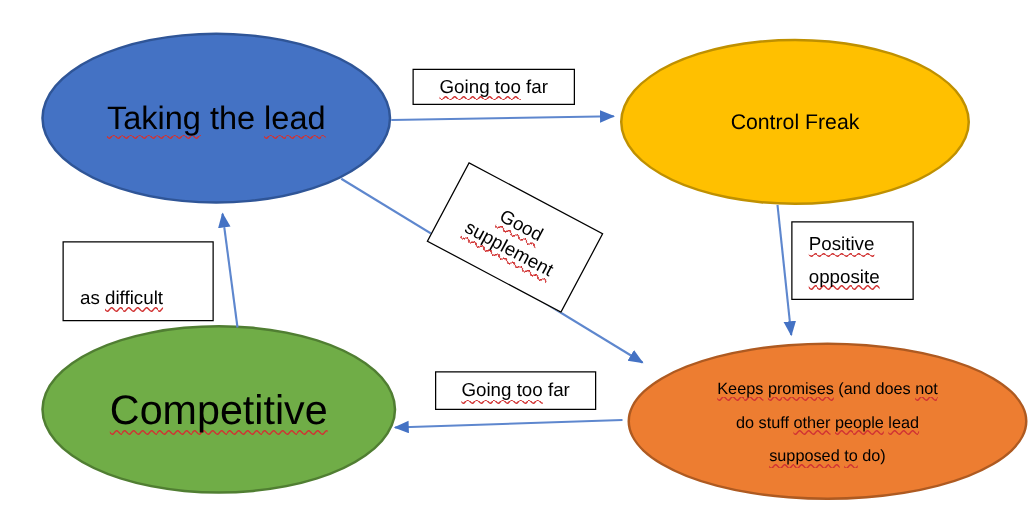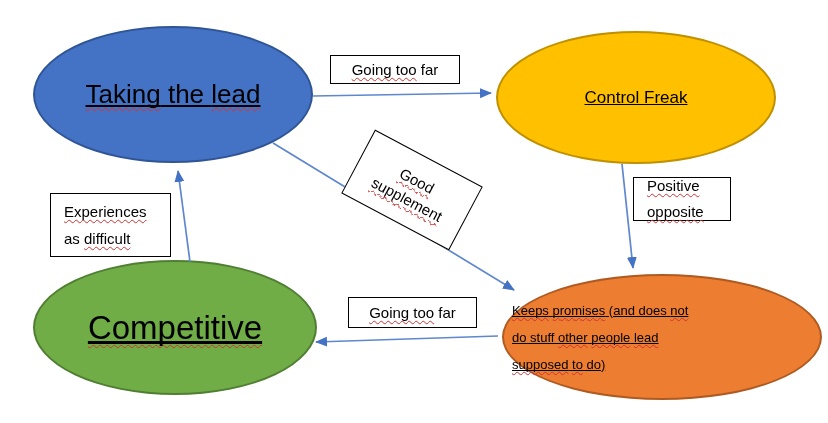--- a/index.html
+++ b/index.html
@@ -13,22 +13,22 @@
     color: #000;
   }
   
   .node {
     position: absolute;
     border-radius: 50%;
     border: 2px solid #701a75;
     display: flex;
     align-items: center;
     justify-content: center;
+    text-align: center;
     box-sizing: border-box;
-    text-decoration: underline;
   }
   .node-text { display: block; }
   #node-taking  { left: 33px;  top: 26px;  width: 280px; height: 137px; font-size: 26px; }
   #node-control { left: 496px; top: 31px;  width: 280px; height: 133px; font-size: 17px; }
   #node-competitive { left: 33px; top: 260px; width: 284px; height: 135px; font-size: 33px; }
   #node-keeps   { left: 502px; top: 274px; width: 320px; height: 126px; font-size: 13px; line-height: 27px; }
   #node-keeps .node-text { width: 300px; }
 
   
   svg.arrows { position: absolute; left: 0; top: 0; width: 828px; height: 423px; pointer-events: none; }
@@ -44,21 +44,21 @@
     font-size: 15px;
     display: flex;
     align-items: center;
   }
   .label-center { justify-content: center; text-align: center; }
   .label-left   { padding-left: 13px; text-align: left; }
   #label-far-top    { left: 330px; top: 55px;  width: 130px; height: 29px; }
   #label-good       { left: 351px; top: 154px; width: 122px; height: 72px;
                       transform: rotate(28deg); justify-content: center;
                       text-align: center; line-height: 21px; }
-  #label-positive   { left: 633px; top: 177px; width: 98px;  height: 44px; line-height: 26px; }
+  #label-positive   { left: 633px; top: 177px; width: 98px;  height: 63px; line-height: 26px; }
   #label-experiences{ left: 50px;  top: 193px; width: 121px; height: 64px; line-height: 27px; }
   #label-far-bottom { left: 348px; top: 297px; width: 129px; height: 31px; }
 
   
   .sq {
     text-decoration-line: underline;
     text-decoration-style: wavy;
     text-decoration-color: var(--sq, #D13232);
     text-decoration-thickness: 1px;
     text-underline-offset: 0.16em;
@@ -105,20 +105,20 @@
 
   <div class="label-box" id="label-good">
     <span><span class="sq">Good</span><br><span class="sq">supplement</span></span>
   </div>
 
   <div class="label-box label-left" id="label-positive">
     <span><span class="sq">Positive</span><br><span class="sq">opposite</span></span>
   </div>
 
   <div class="label-box label-left" id="label-experiences">
-    <span><span class="sq">Experiences</span><br><span>as </span><span class="sq">difficult</span></span>
+    <span><br><span>as </span><span class="sq">difficult</span></span>
   </div>
 
   <div class="label-box label-center" id="label-far-bottom">
     <span><span class="sq">Going too</span><span> far</span></span>
   </div>
 
 </div>
 
 </body></html>

